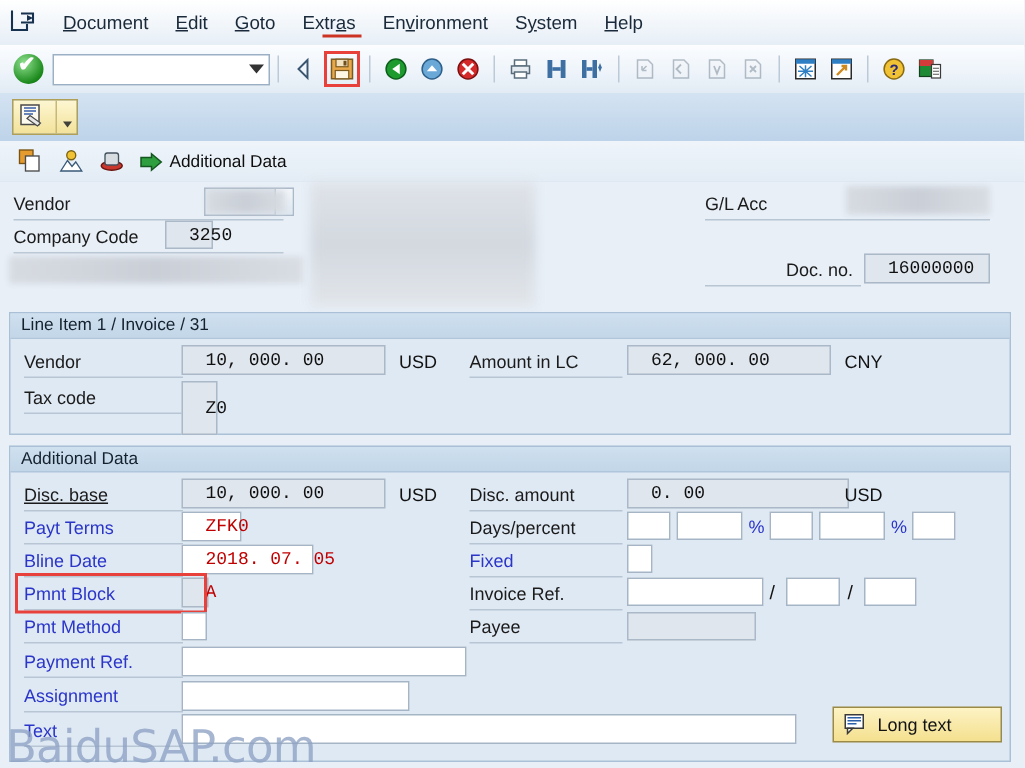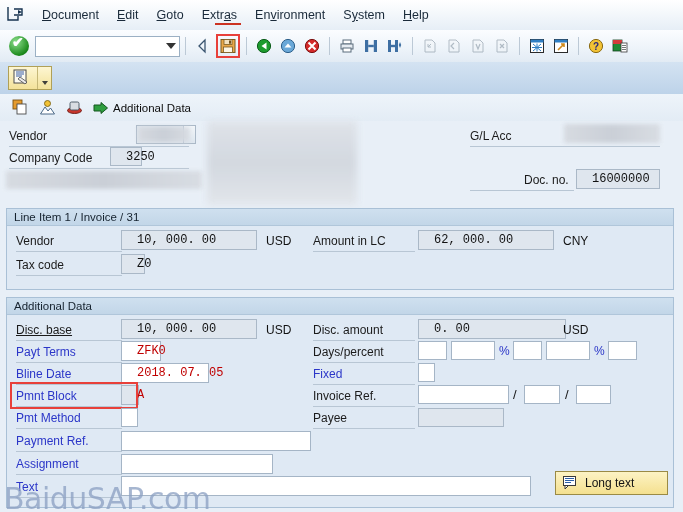--- a/index.html
+++ b/index.html
@@ -471,21 +471,21 @@
 
       <span class="lbl" style="left:306px; top:25px;">Amount in LC</span>
       <div class="ul" style="left:306px; top:42px; width:102px;"></div>
       <div class="fld ro" style="left:411px; top:21px; width:136px; height:20px;">
         <span>62, 000. 00</span>
       </div>
       <span class="units" style="left:556px; top:25px;">CNY</span>
 
       <span class="lbl" style="left:9px; top:49px;">Tax code</span>
       <div class="ul" style="left:9px; top:66px; width:106px;"></div>
-      <div class="fld ro" style="left:114px; top:45px; width:24px; height:20px;">
+      <div class="fld ro" style="left:114px; top:45px; width:24px; height:36px;">
         <span>Z0</span>
       </div>
     </div>
 
     <div class="group" style="left:6px; top:176px; width:668px; height:211px;">
       <div class="group-title">Additional Data</div>
 
       <span class="lbl" style="left:9px; top:25px;text-decoration:underline;">Disc. base</span>
       <div class="ul" style="left:9px; top:42px; width:106px;"></div>
       <div class="fld ro" style="left:114px; top:21px; width:136px; height:20px;">

